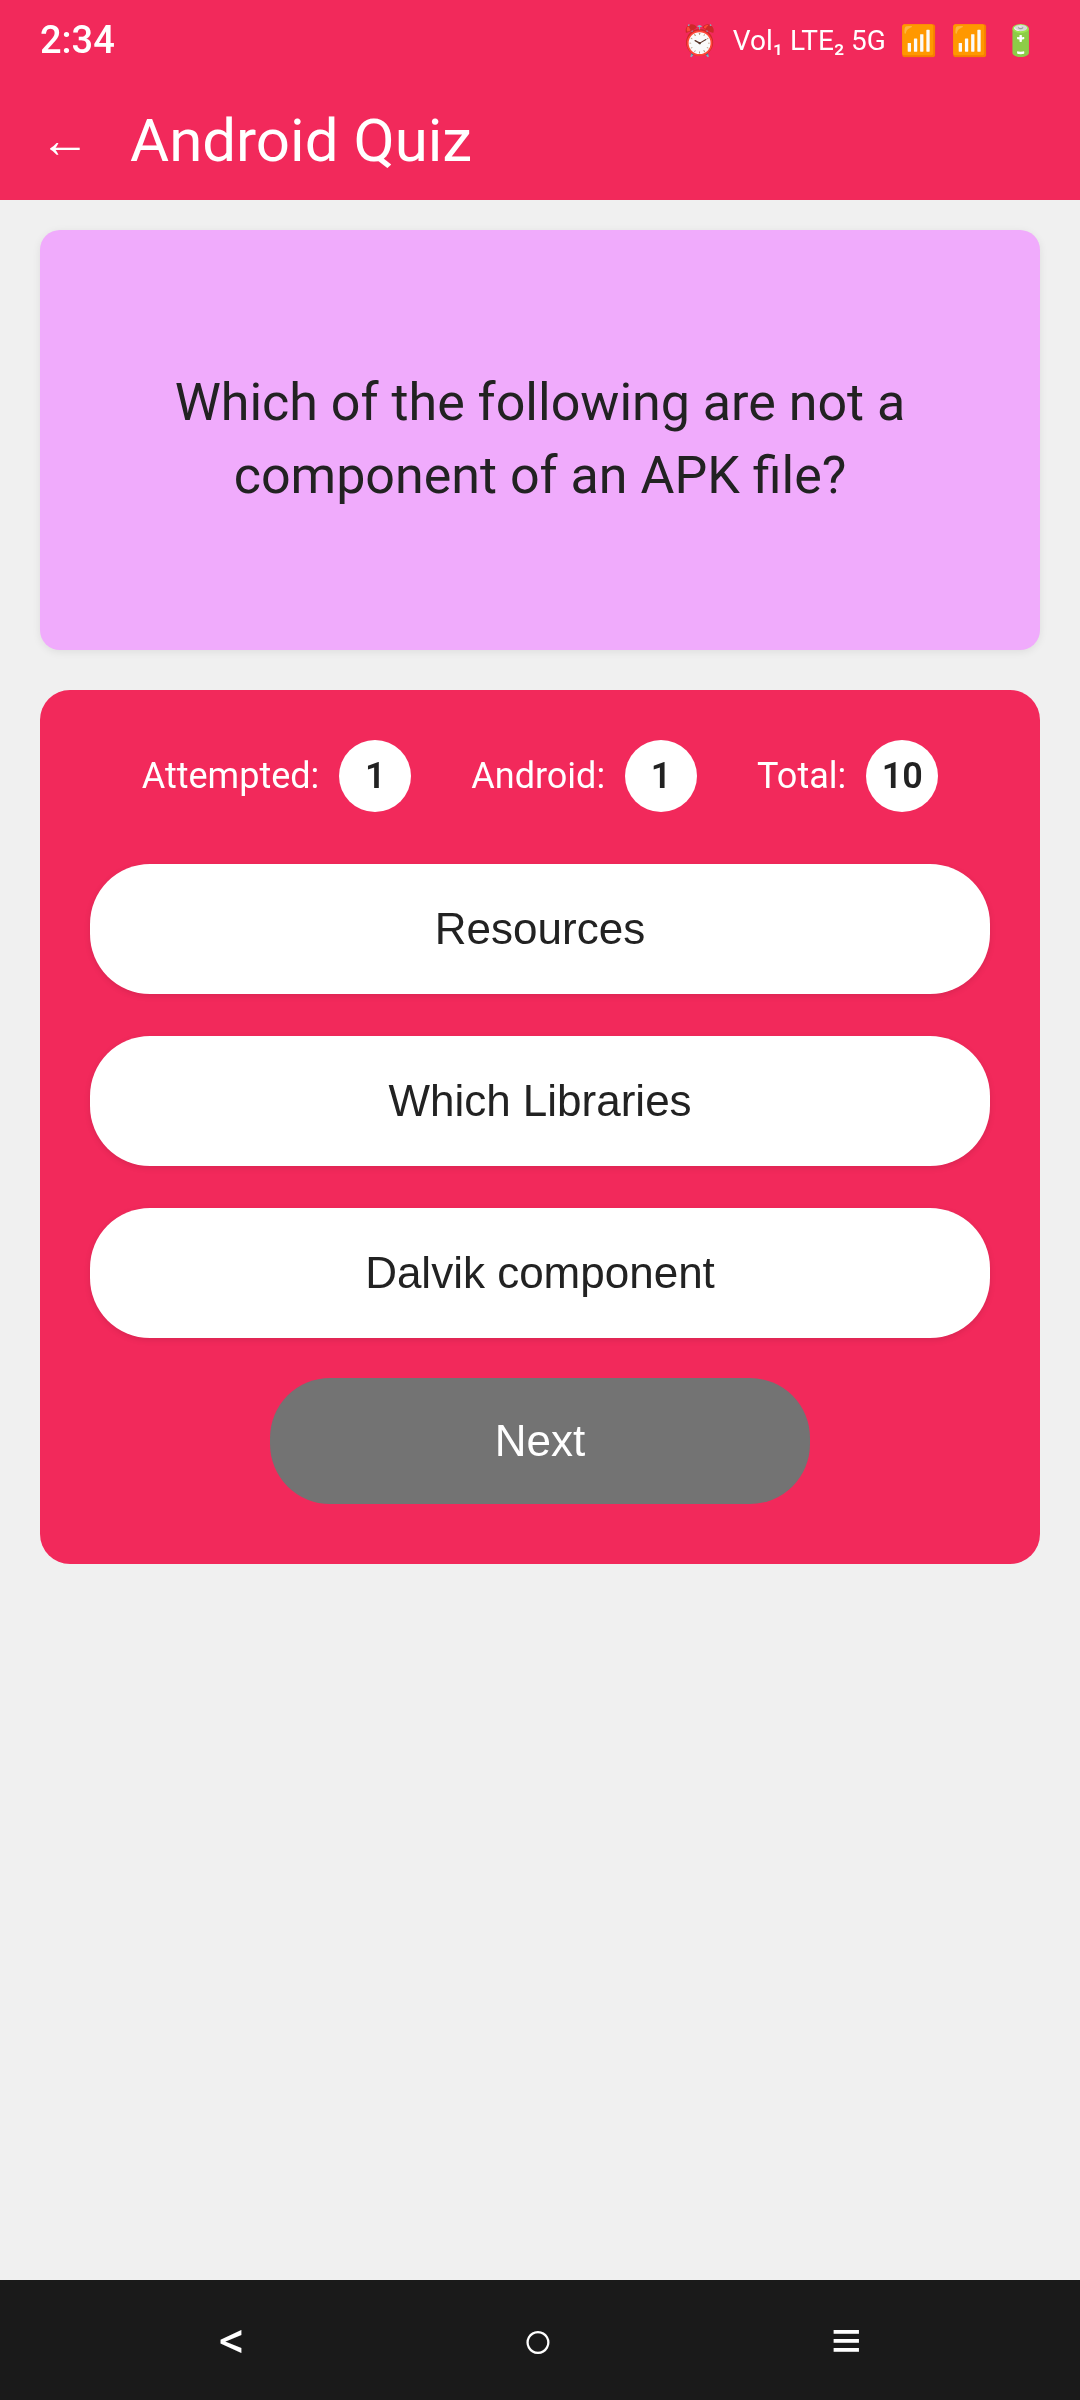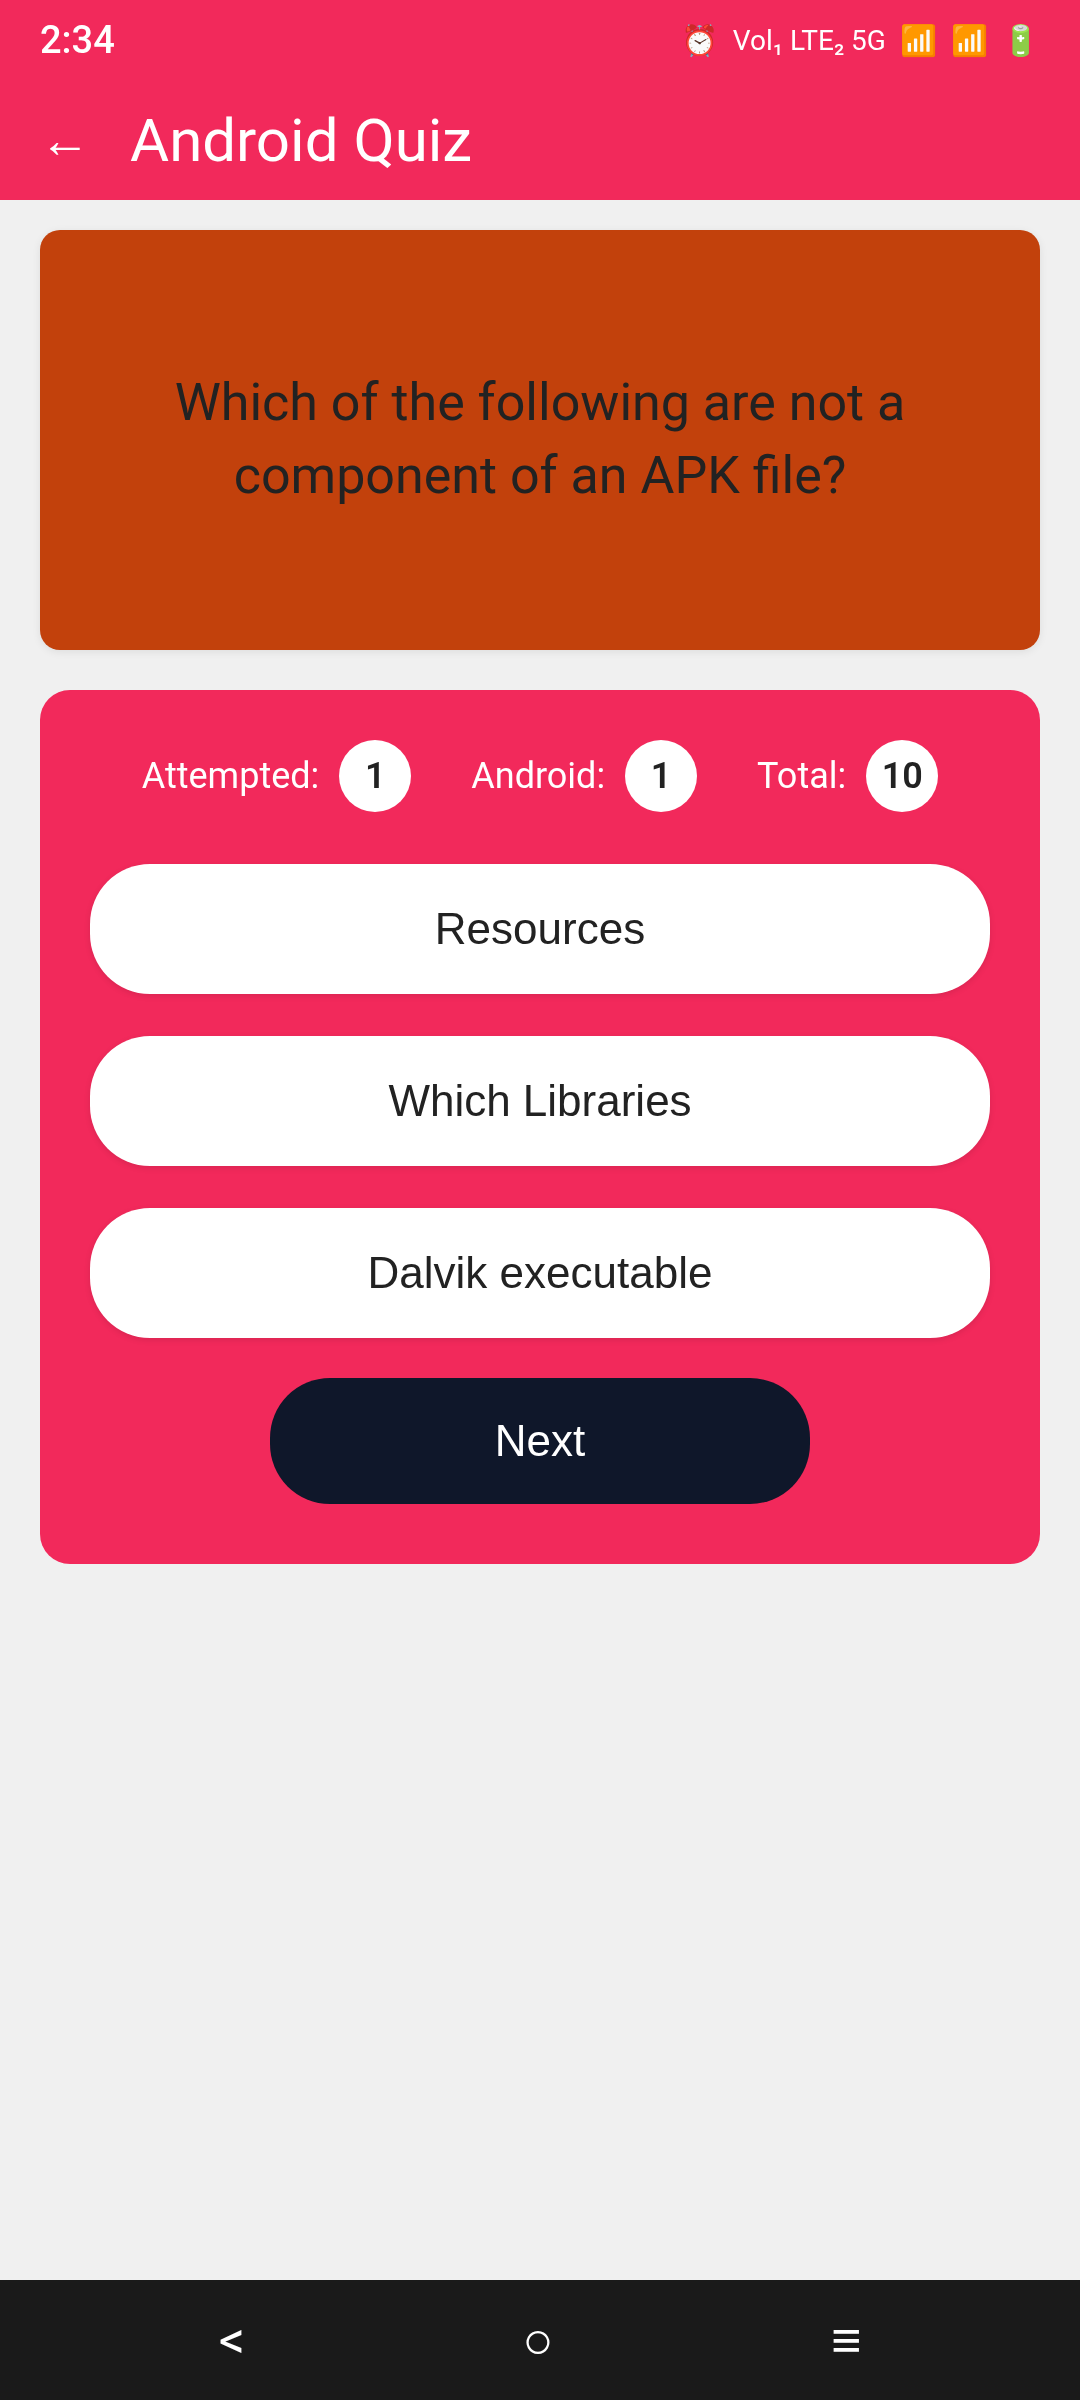--- a/index.html
+++ b/index.html
@@ -71,21 +71,21 @@
       flex: 1;
       background-color: #f0f0f0;
       padding: 30px 40px;
       display: flex;
       flex-direction: column;
       gap: 40px;
     }
 
     
     .question-card {
-      background-color: #c2410c;
+      background-color: #f0abfc;
       border-radius: 20px;
       padding: 80px 60px;
       box-shadow: 0 2px 8px rgba(0,0,0,0.08);
       min-height: 420px;
       display: flex;
       align-items: center;
       justify-content: center;
     }
 
     .question-text {
@@ -151,21 +151,21 @@
       font-weight: 400;
       cursor: pointer;
       border: none;
       width: 100%;
       box-shadow: 0 2px 6px rgba(0,0,0,0.1);
       margin-top: 12px;
     }
 
     
     .next-button {
-      background-color: #0f172a;
+      background-color: #737373;
       color: white;
       border-radius: 60px;
       padding: 38px 60px;
       text-align: center;
       font-size: 44px;
       font-weight: 500;
       cursor: pointer;
       border: none;
       width: 60%;
       margin: 10px auto 0;
@@ -225,21 +225,21 @@
         <span class="stat-badge">1</span>
       </div>
       <div class="stat-item">
         <span class="stat-label">Total:</span>
         <span class="stat-badge">10</span>
       </div>
     </div>
 
     <button class="answer-option">Resources</button>
     <button class="answer-option">Which Libraries</button>
-    <button class="answer-option">Dalvik executable</button>
+    <button class="answer-option">Dalvik component</button>
 
     <button class="next-button">Next</button>
 
   </div>
 </div>
 
 <div class="bottom-nav">
   <span class="nav-icon">&lt;</span>
   <span class="nav-icon">○</span>
   <span class="nav-icon">≡</span>

